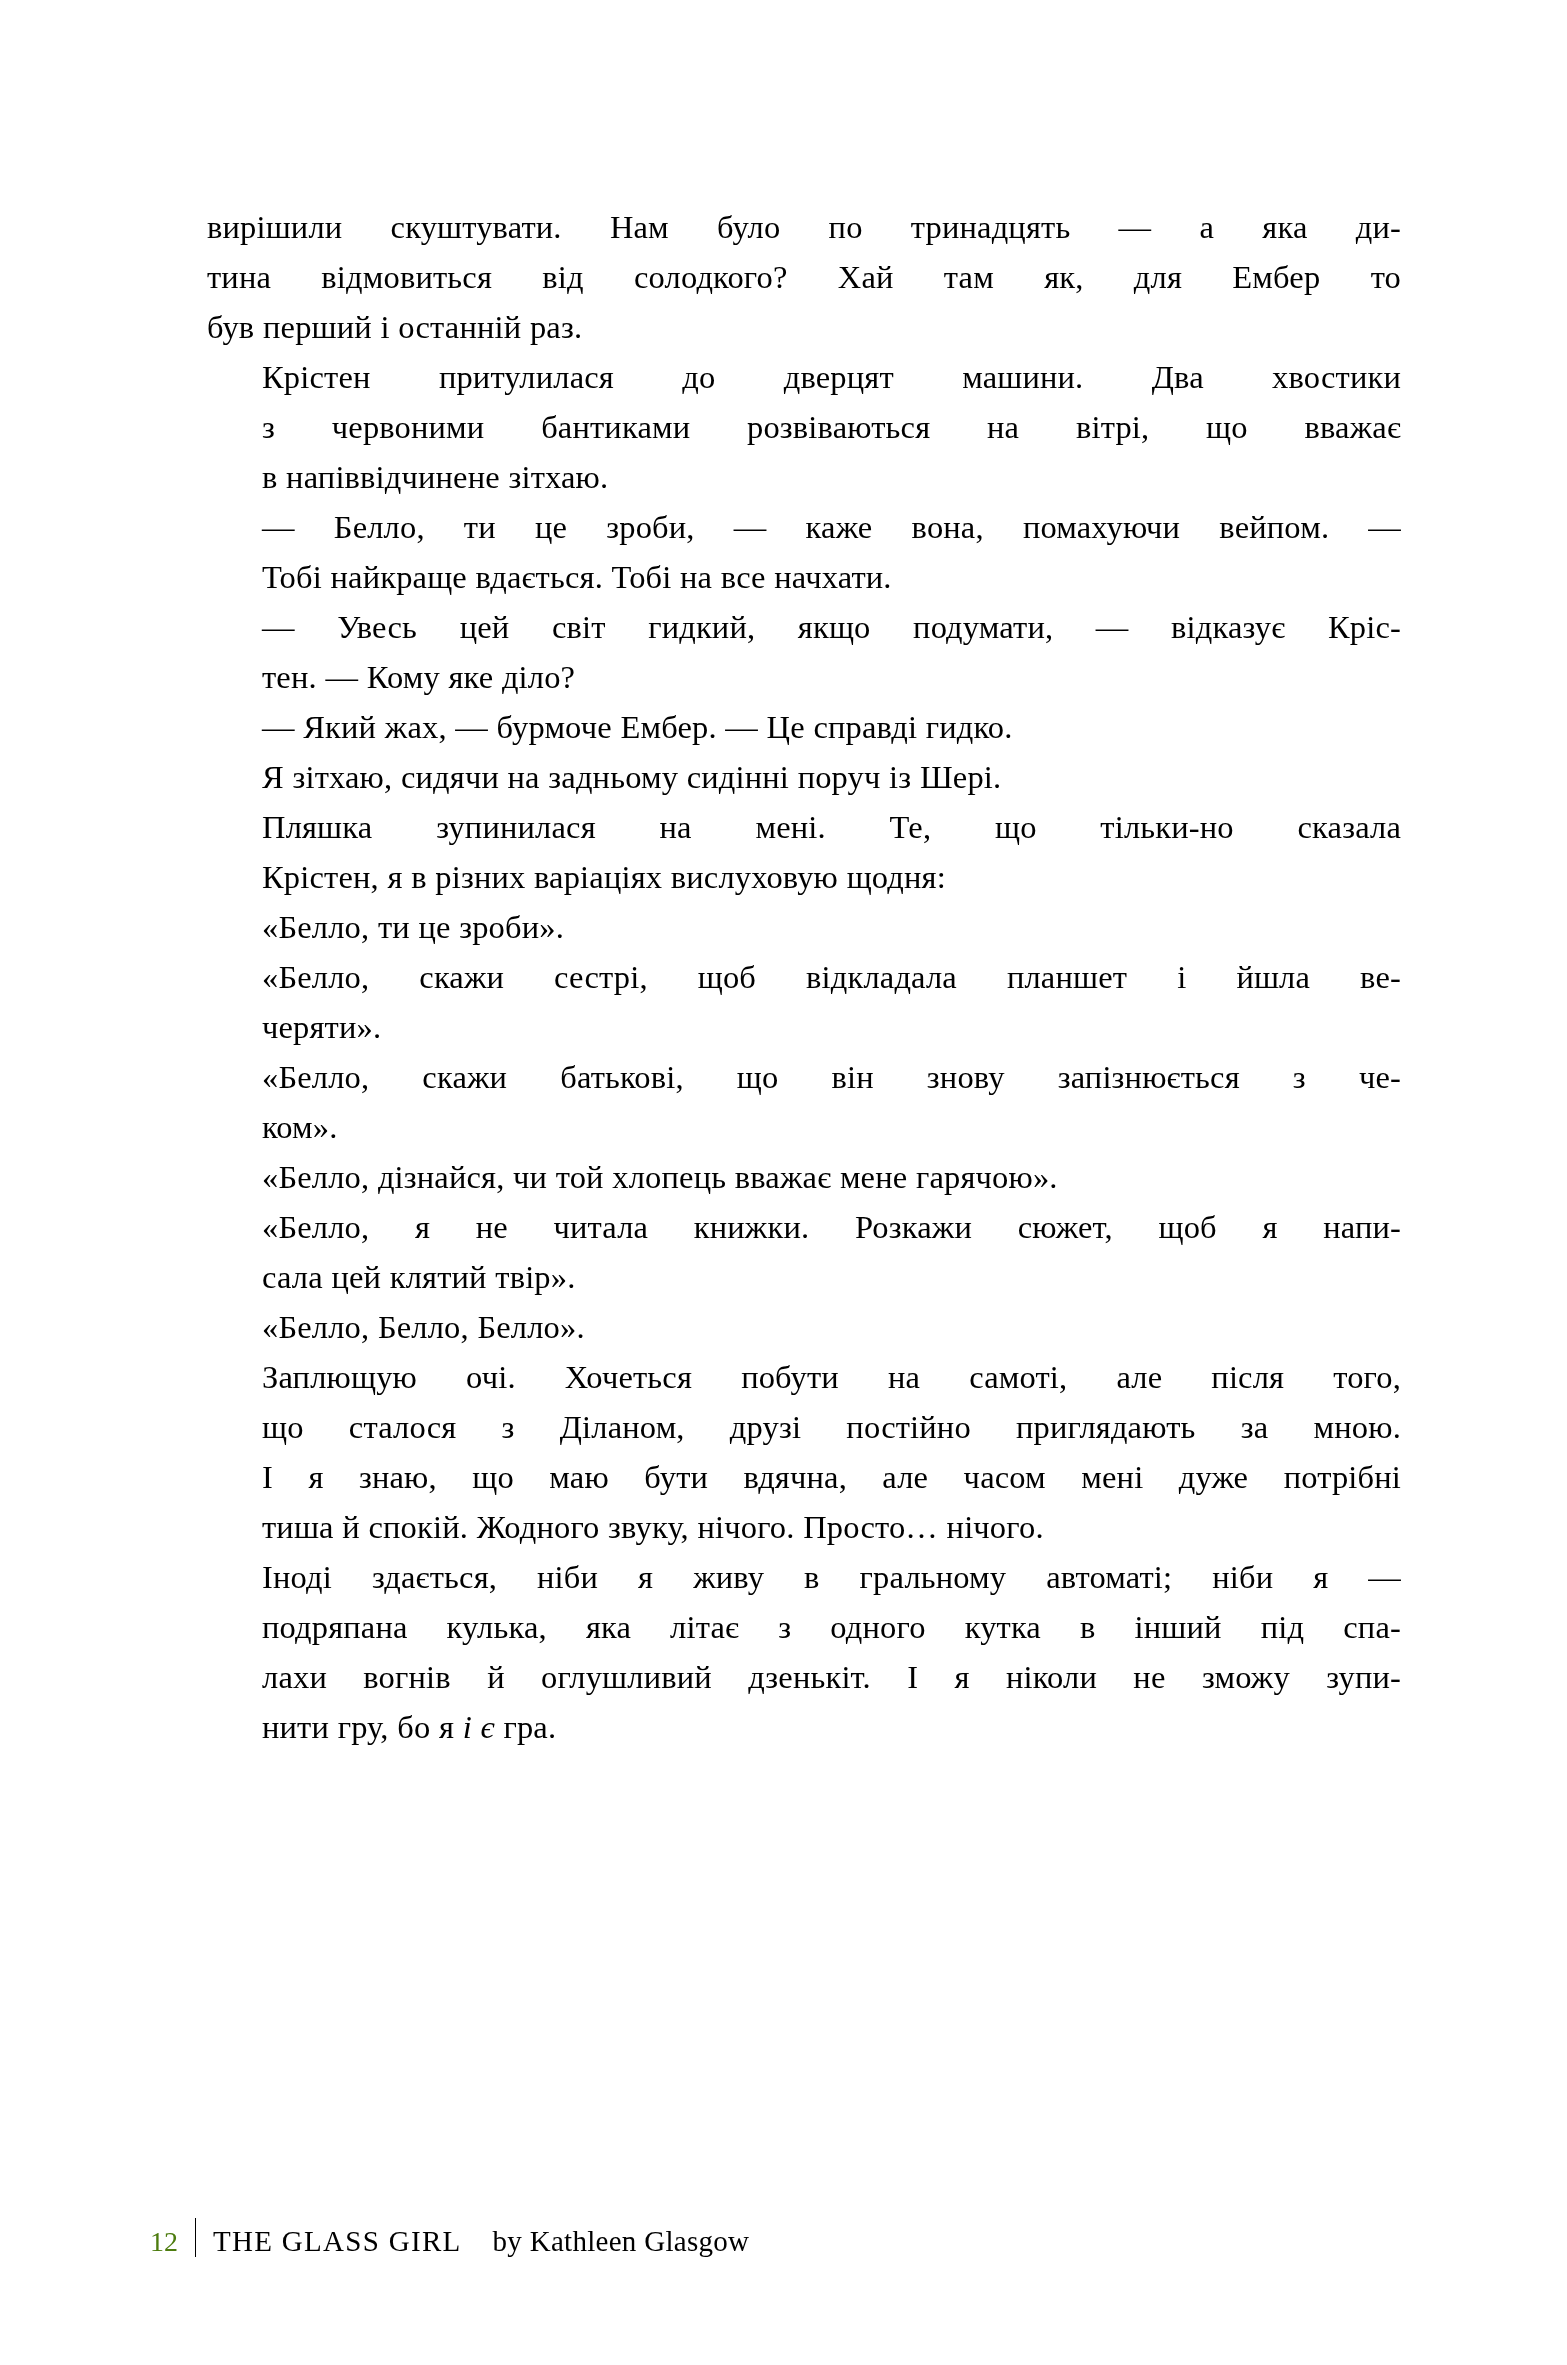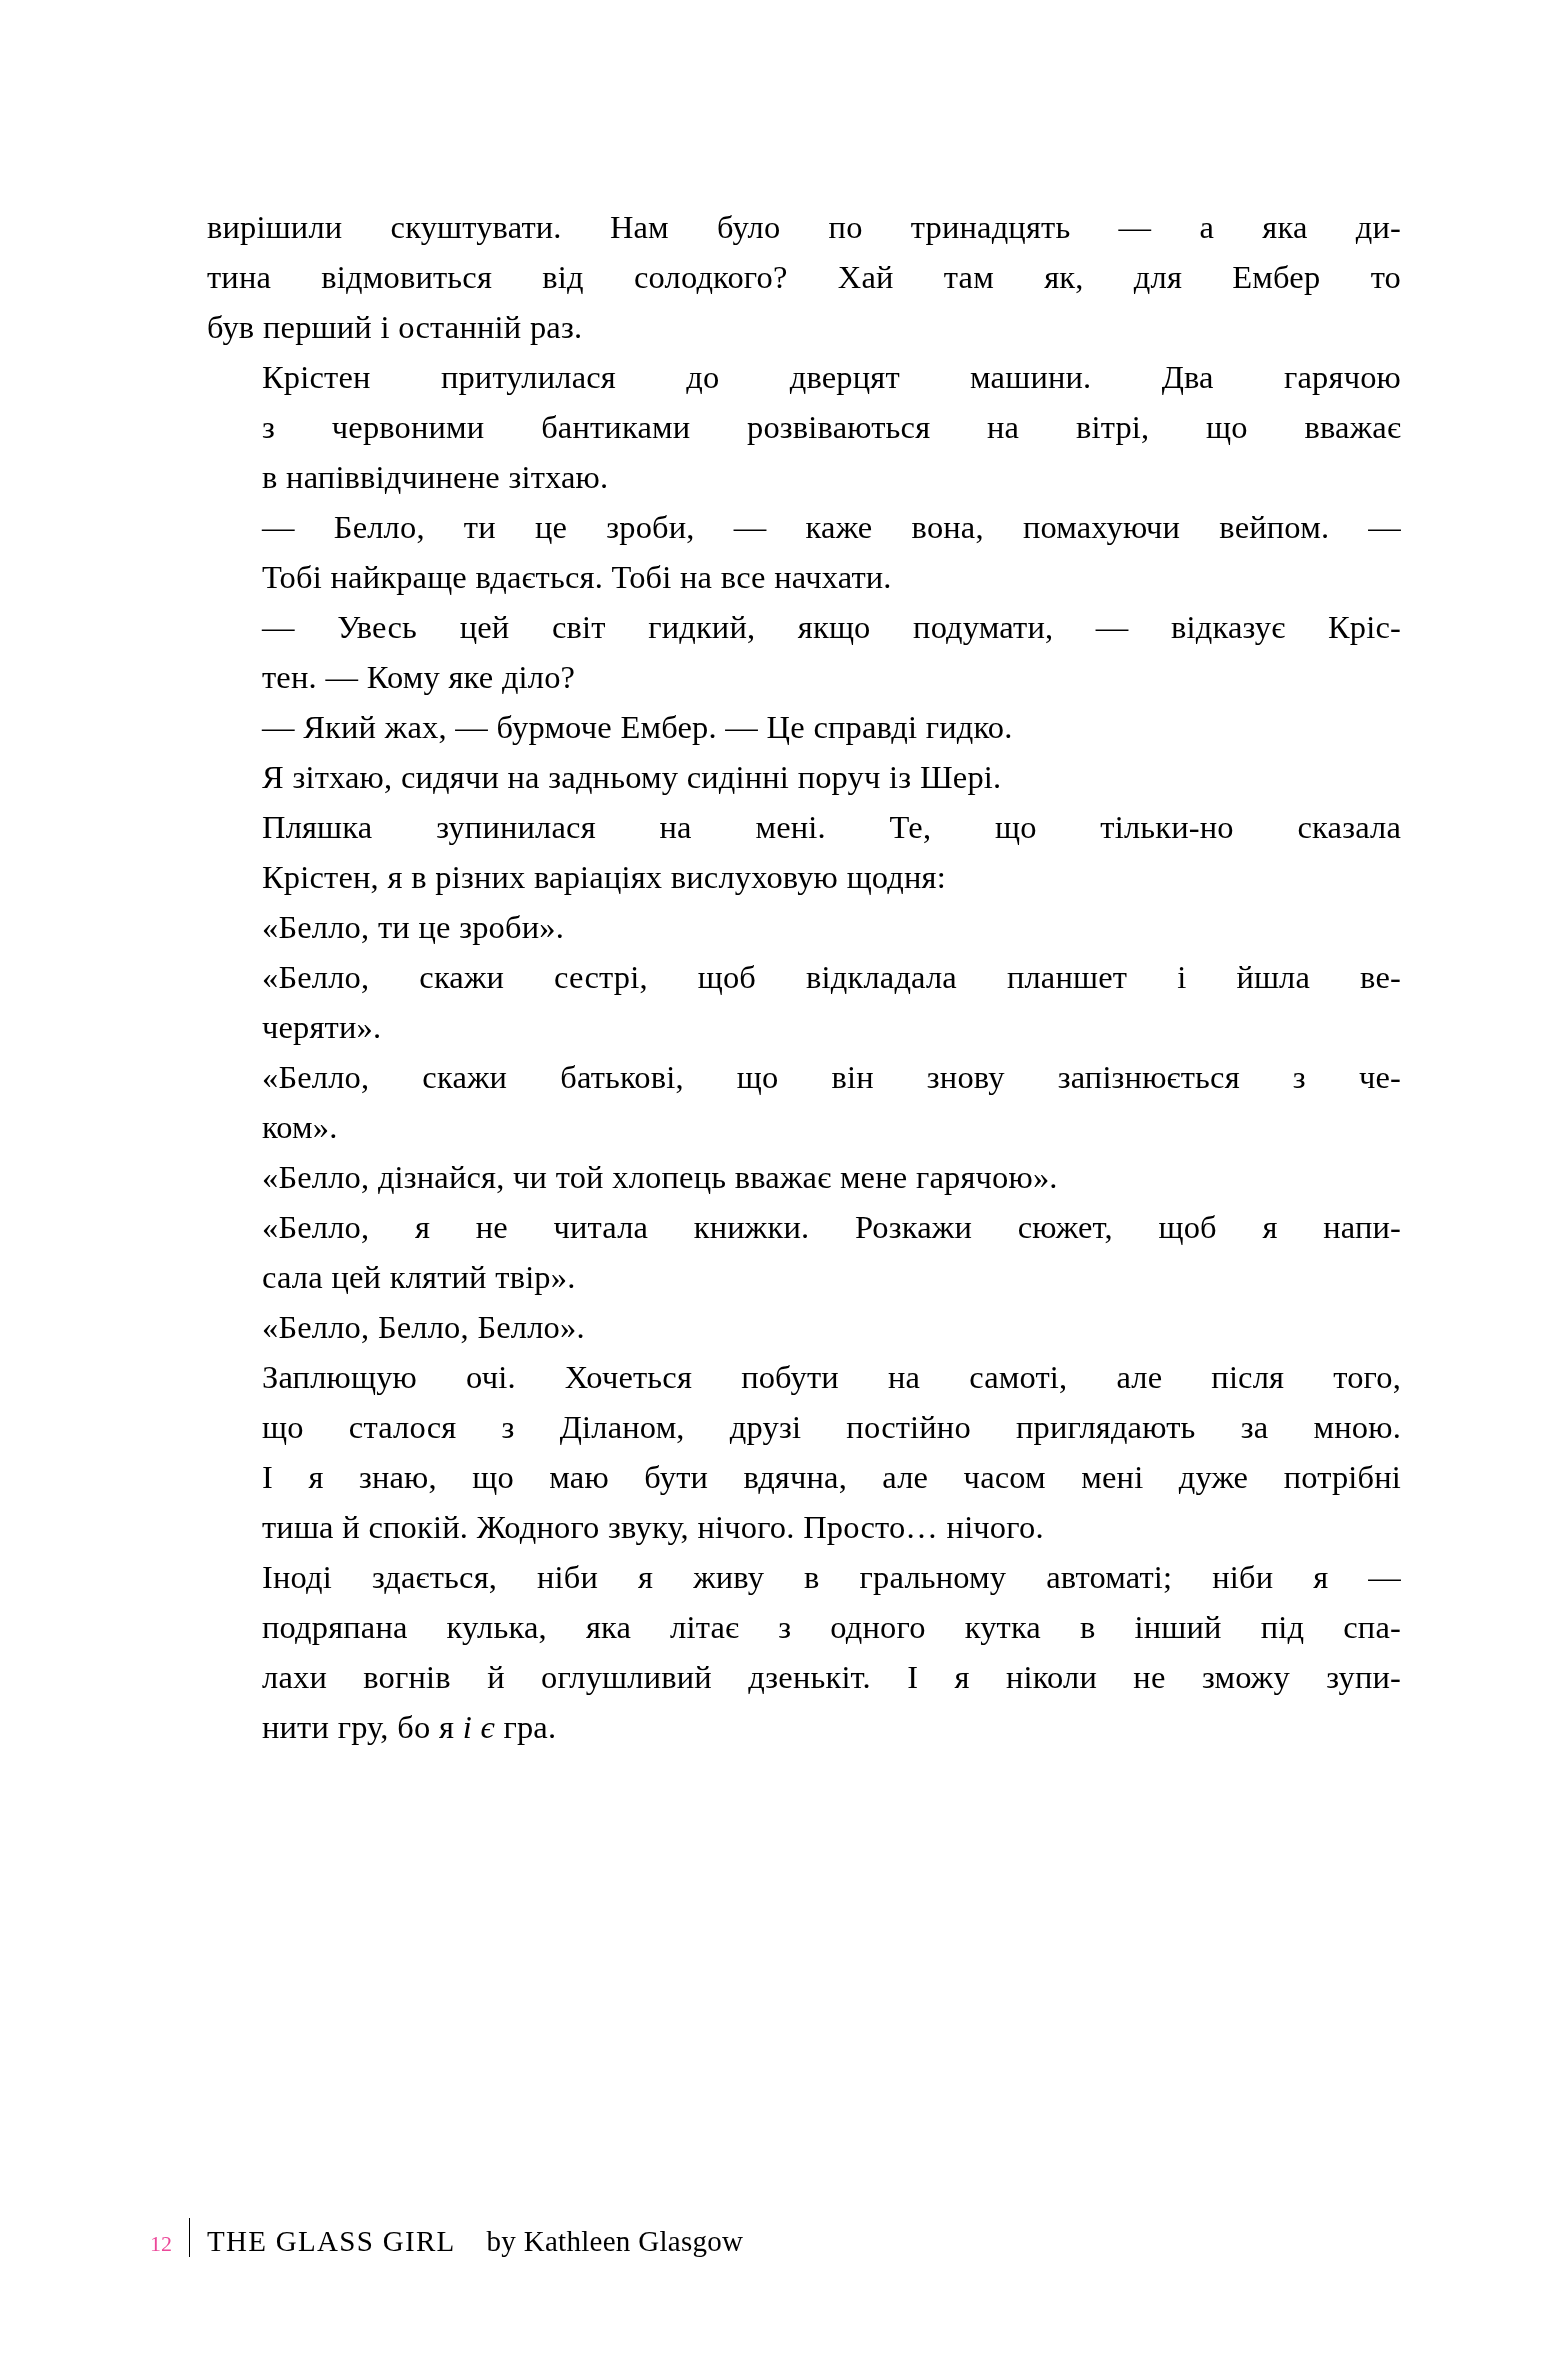--- a/index.html
+++ b/index.html
@@ -74,23 +74,23 @@
   .footer {
     position: absolute;
     left: 150px;
     bottom: 110px;
     display: flex;
     align-items: baseline;
     white-space: nowrap;
   }
 
   .footer .folio {
-    font-size: 22px;
+    font-size: 28px;
     line-height: 1;
-    color: #ec4899;
+    color: #4d7c0f;
   }
 
   .footer .rule {
     display: inline-block;
     width: 0.9px;
     height: 39px;
     background: #000;
     margin: 0 17px;
     position: relative;
     top: 6.2px;
@@ -117,21 +117,21 @@
 
   <div class="text-column">
 
     <p class="para first" id="p1">
       <span class="ln just">вирішили скуштувати. Нам було по тринадцять — а яка ди-</span>
       <span class="ln just">тина відмовиться від солодкого? Хай там як, для Ембер то</span>
       <span class="ln last">був перший і останній раз.</span>
     </p>
 
     <p class="para" id="p2">
-      <span class="ln just indent">Крістен притулилася до дверцят машини. Два гарячою</span>
+      <span class="ln just indent">Крістен притулилася до дверцят машини. Два хвостики</span>
       <span class="ln just">з червоними бантиками розвіваються на вітрі, що вважає</span>
       <span class="ln last">в напіввідчинене зітхаю.</span>
     </p>
 
     <p class="para" id="p3">
       <span class="ln just indent">— Белло, ти це зроби, — каже вона, помахуючи вейпом. —</span>
       <span class="ln last">Тобі найкраще вдається. Тобі на все начхати.</span>
     </p>
 
     <p class="para" id="p5">

